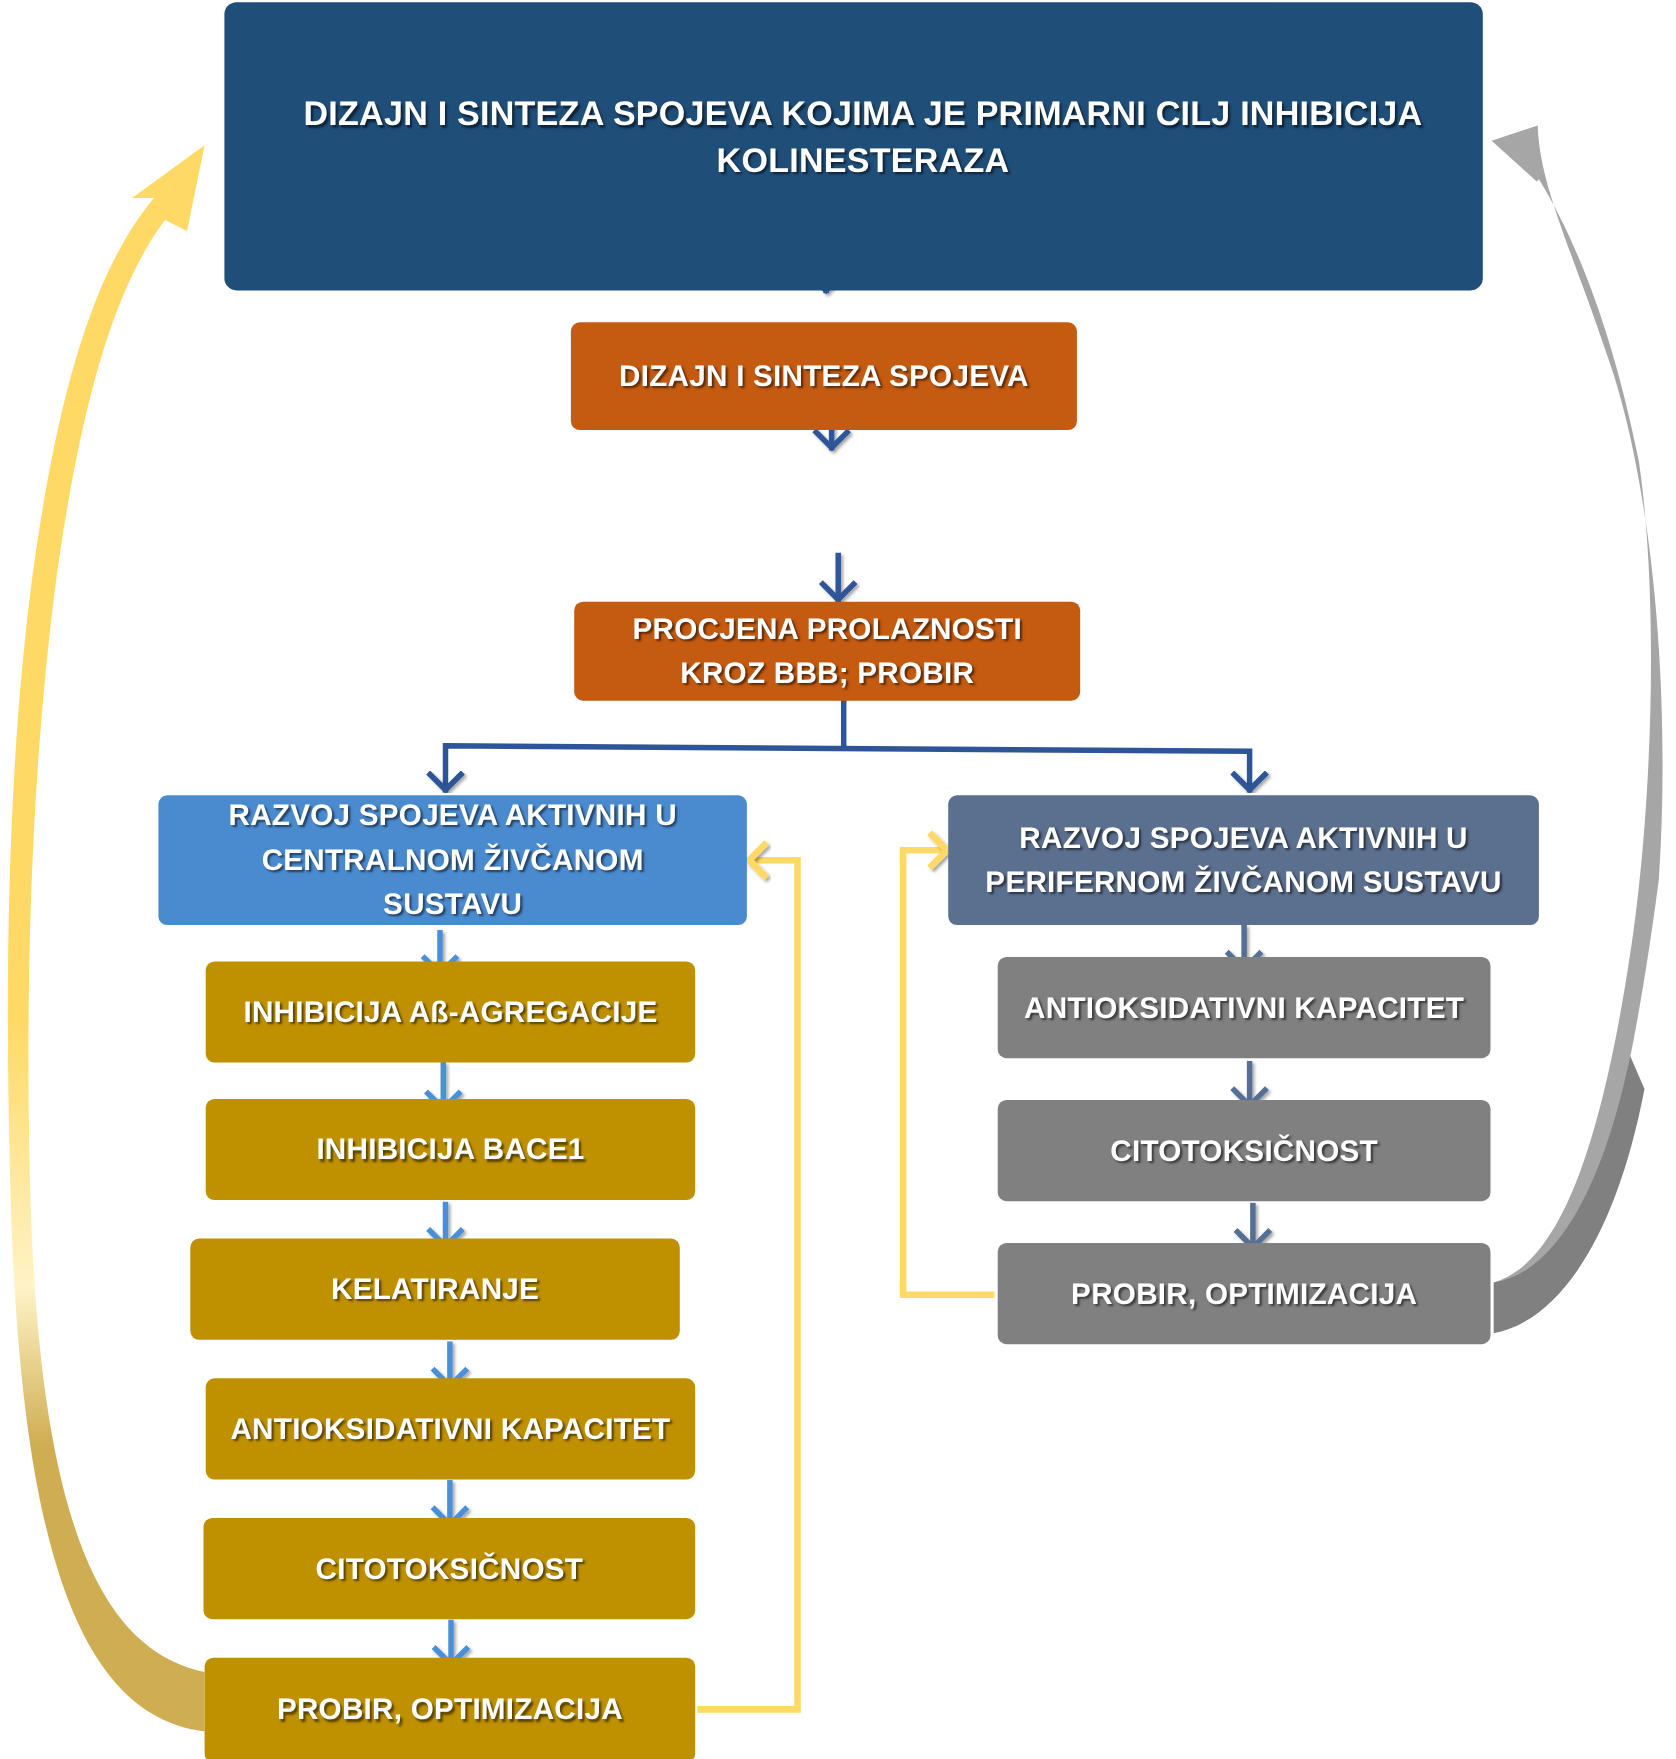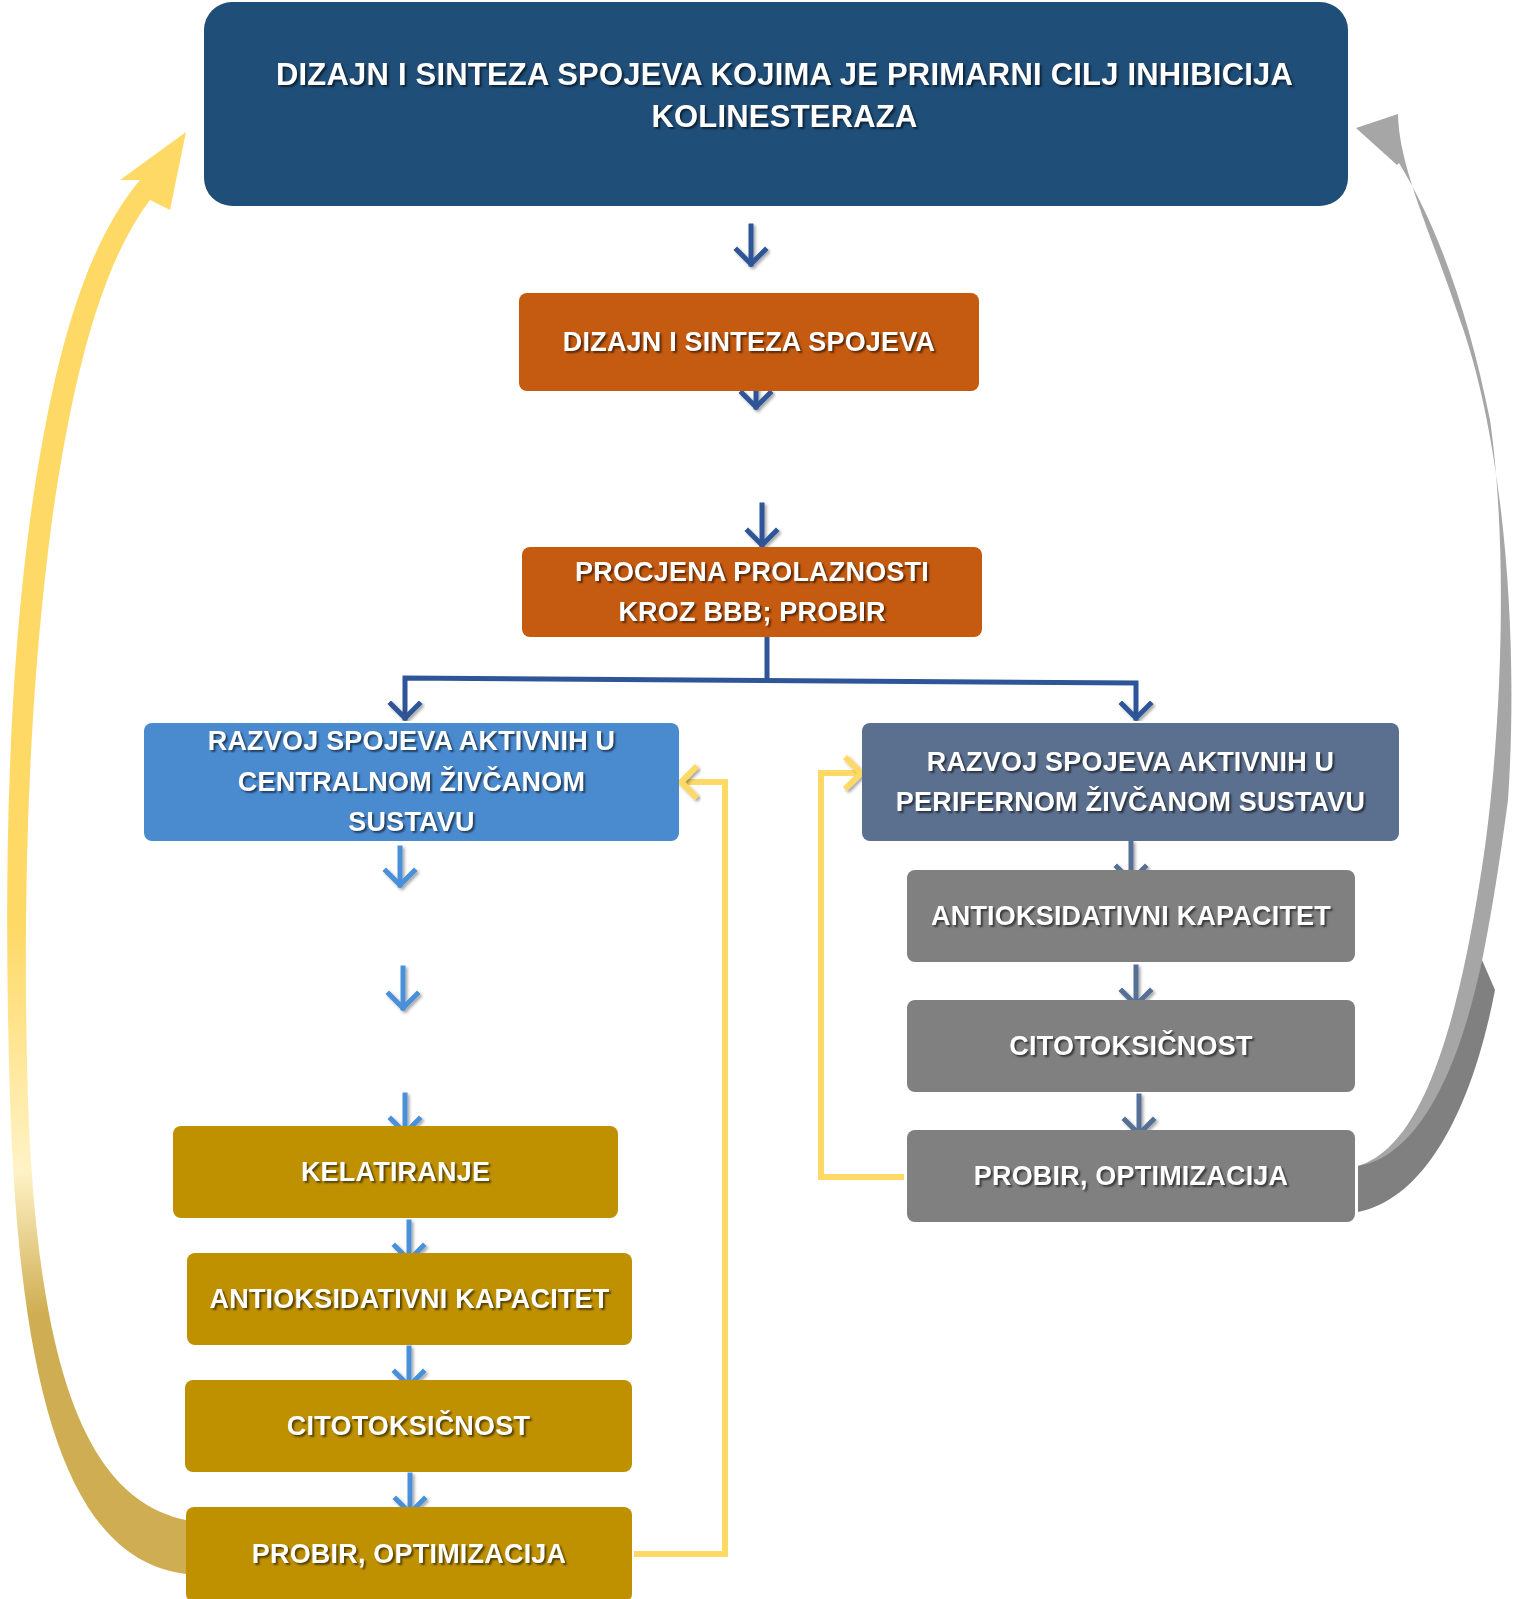--- a/index.html
+++ b/index.html
@@ -19,21 +19,21 @@
     justify-content: center;
     text-align: center;
     color: #ffffff;
     font-weight: bold;
     box-sizing: border-box;
     text-shadow: 2px 2px 2px rgba(0,0,0,0.55);
     letter-spacing: 0.2px;
     line-height: 1.35;
   }
   .box span { display: block; white-space: pre-line; }
-  .top { left: 204px; top: 2px; width: 1144px; height: 204px; border-radius: 28px; font-size: 31px; padding-bottom: 16px; padding-left: 17px; }
+  .top { left: 204px; top: 2px; width: 1144px; height: 262px; border-radius: 11px; font-size: 31px; padding-bottom: 16px; padding-left: 17px; }
   .step { border-radius: 8px; font-size: 27px; }
   .wide { font-size: 27px; }
 </style>
 </head>
 <body>
 
 <div id="canvas">
 
   <svg class="overlay" viewBox="0 0 1524 1599">
     <defs>
@@ -144,20 +144,26 @@
   <div class="box step" style="left:522px; top:547px; width:460px; height:90px; background:#c55a11; line-height:1.5;">
     <span>PROCJENA PROLAZNOSTI
 KROZ BBB; PROBIR</span>
   </div>
 
   <div class="box step wide" style="left:144px; top:723px; width:535px; height:118px; background:#4a8bd0; line-height:1.5;">
     <span>RAZVOJ SPOJEVA AKTIVNIH U
 CENTRALNOM ŽIVČANOM
 SUSTAVU</span>
   </div>
+  <div class="box step" style="left:187px; top:874px; width:445px; height:92px; background:#bf9000;">
+    <span>INHIBICIJA Aß-AGREGACIJE</span>
+  </div>
+  <div class="box step" style="left:187px; top:999px; width:445px; height:92px; background:#bf9000;">
+    <span>INHIBICIJA BACE1</span>
+  </div>
   <div class="box step" style="left:173px; top:1126px; width:445px; height:92px; background:#bf9000;">
     <span>KELATIRANJE</span>
   </div>
   <div class="box step" style="left:187px; top:1253px; width:445px; height:92px; background:#bf9000;">
     <span>ANTIOKSIDATIVNI KAPACITET</span>
   </div>
   <div class="box step" style="left:185px; top:1380px; width:447px; height:92px; background:#bf9000;">
     <span>CITOTOKSIČNOST</span>
   </div>
   <div class="box step" style="left:186px; top:1507px; width:446px; height:95px; background:#bf9000;">

